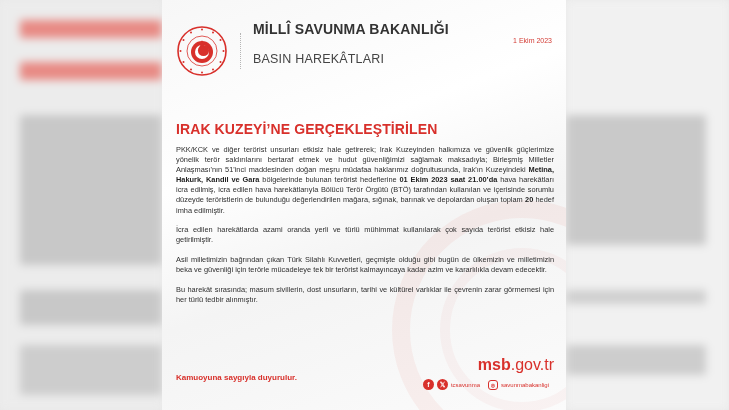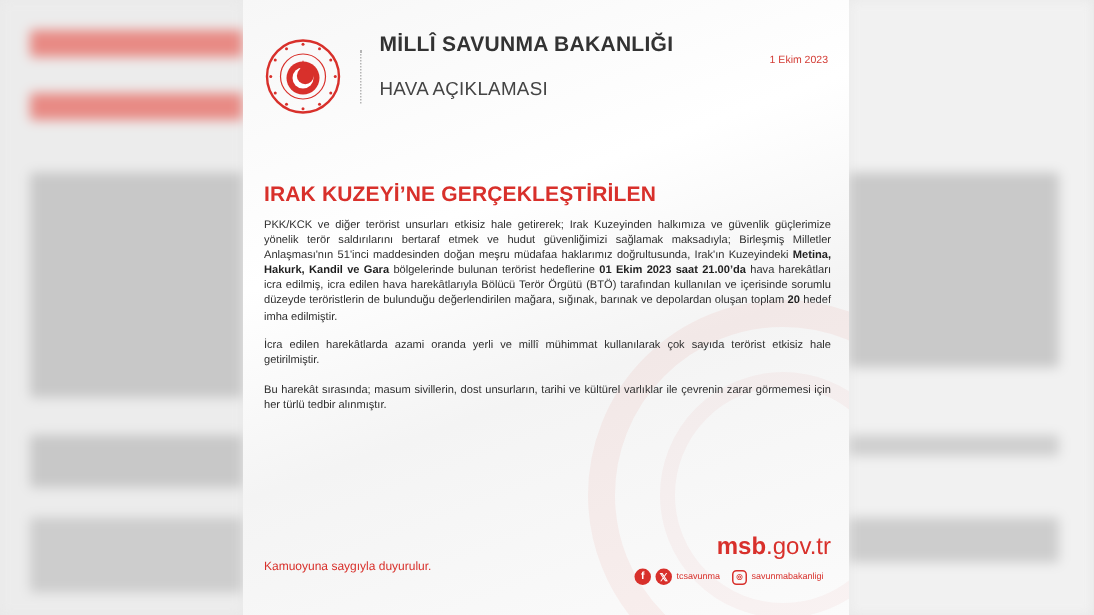--- a/index.html
+++ b/index.html
@@ -72,21 +72,21 @@
     }
     .body {
       position: absolute; left: 14px; top: 145px; width: 378px;
       font-size: 7.4px; color: #2e2e2e; line-height: 10.1px;
       text-align: justify;
     }
     .body p { margin: 0 0 9.6px 0; }
     .body b { font-weight: bold; color: #1e1e1e; }
     .closing {
       position: absolute; left: 14px; top: 373px;
-      font-size: 8px; font-weight: normal; color: #d8302b;
+      font-size: 8px; font-weight: bold; color: #d8302b;
     }
     .website {
       position: absolute; right: 12px; top: 356px;
       font-size: 16px; color: #d8302b; padding-left: 32px;
     }
     .website b { font-weight: 900; }
     .socials {
       position: absolute; right: 12px; top: 379px;
       display: flex; align-items: center; gap: 3px;
       font-size: 6px; color: #d8302b;
@@ -137,30 +137,31 @@
     </g>
     <circle cx="26" cy="26" r="15" fill="none" stroke="#d8302b" stroke-width="0.8"></circle>
     <circle cx="26" cy="27" r="11" fill="#d8302b"></circle>
     <circle cx="26" cy="27" r="7" fill="#fff"></circle>
     <circle cx="27.5" cy="25.5" r="5.6" fill="#d8302b"></circle>
     <polygon points="26,15 27,18 30,18 27.6,19.8 28.5,22.7 26,21 23.5,22.7 24.4,19.8 22,18 25,18" fill="#d8302b"></polygon>
   </svg>
 
   <div class="header-divider"></div>
   <div class="org-name">MİLLÎ SAVUNMA BAKANLIĞI</div>
-  <div class="doc-type">HAVA AÇIKLAMASI</div>
+  <div class="doc-type">BASIN HAREKÂTLARI</div>
   <div class="date">1 Ekim 2023</div>
 
   <div class="title">
     <div>IRAK KUZEYİ’NE GERÇEKLEŞTİRİLEN</div>
   </div>
 
   <div class="body">
     <p><span>PKK/KCK ve diğer terörist unsurları etkisiz hale getirerek; Irak Kuzeyinden halkımıza ve güvenlik güçlerimize yönelik terör saldırılarını bertaraf etmek ve hudut güvenliğimizi sağlamak maksadıyla; Birleşmiş Milletler Anlaşması'nın 51'inci maddesinden doğan meşru müdafaa haklarımız doğrultusunda, Irak'ın Kuzeyindeki </span><b>Metina, Hakurk, Kandil ve Gara</b><span> bölgelerinde bulunan terörist hedeflerine </span><b>01 Ekim 2023 saat 21.00’da</b><span> hava harekâtları icra edilmiş, icra edilen hava harekâtlarıyla Bölücü Terör Örgütü (BTÖ) tarafından kullanılan ve içerisinde sorumlu düzeyde teröristlerin de bulunduğu değerlendirilen mağara, sığınak, barınak ve depolardan oluşan toplam </span><b>20</b><span> hedef imha edilmiştir.</span></p>
-    <p>İcra edilen harekâtlarda azami oranda yerli ve millî mühimmat kullanılarak çok sayıda terörist etkisiz hale getirilmiştir.</p>
+    <p>İcra edilen harekâtlarda azami oranda yerli ve türlü mühimmat kullanılarak çok sayıda terörist etkisiz hale getirilmiştir.</p>
+    <p>Asil milletimizin bağrından çıkan Türk Silahlı Kuvvetleri, geçmişte olduğu gibi bugün de ülkemizin ve milletimizin beka ve güvenliği için terörle mücadeleye tek bir terörist kalmayıncaya kadar azim ve kararlılıkla devam edecektir.</p>
     <p>Bu harekât sırasında; masum sivillerin, dost unsurların, tarihi ve kültürel varlıklar ile çevrenin zarar görmemesi için her türlü tedbir alınmıştır.</p>
   </div>
 
   <div class="closing">Kamuoyuna saygıyla duyurulur.</div>
 
   <div class="website"><b>msb</b><span>.gov.tr</span></div>
 
   <div class="socials">
     <span class="soc-icon">f</span>
     <span class="soc-icon">𝕏</span>

